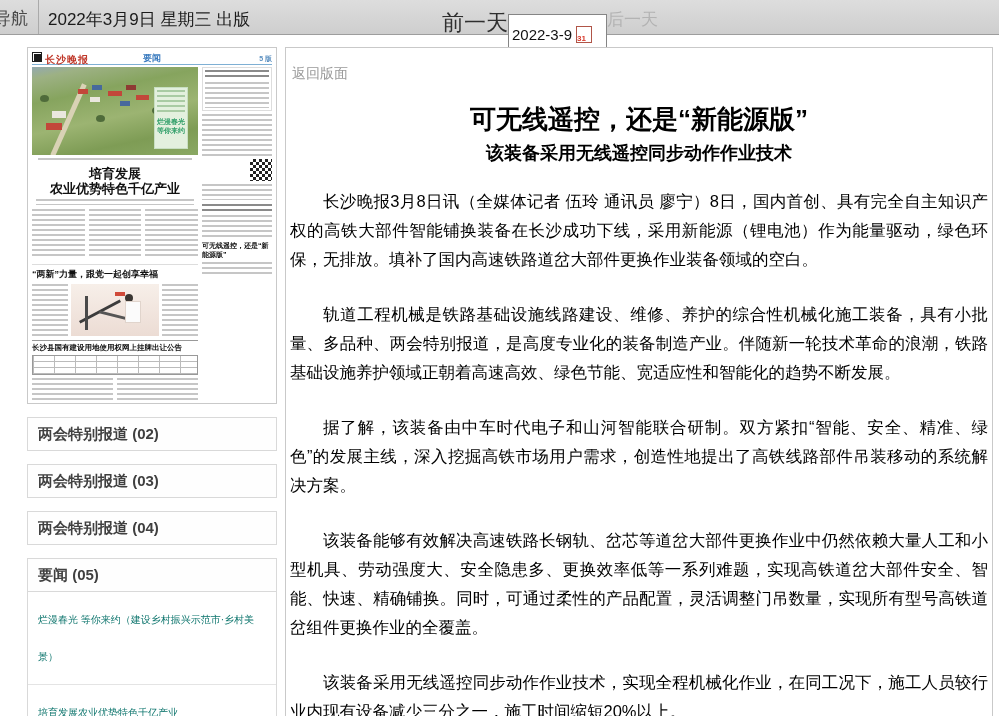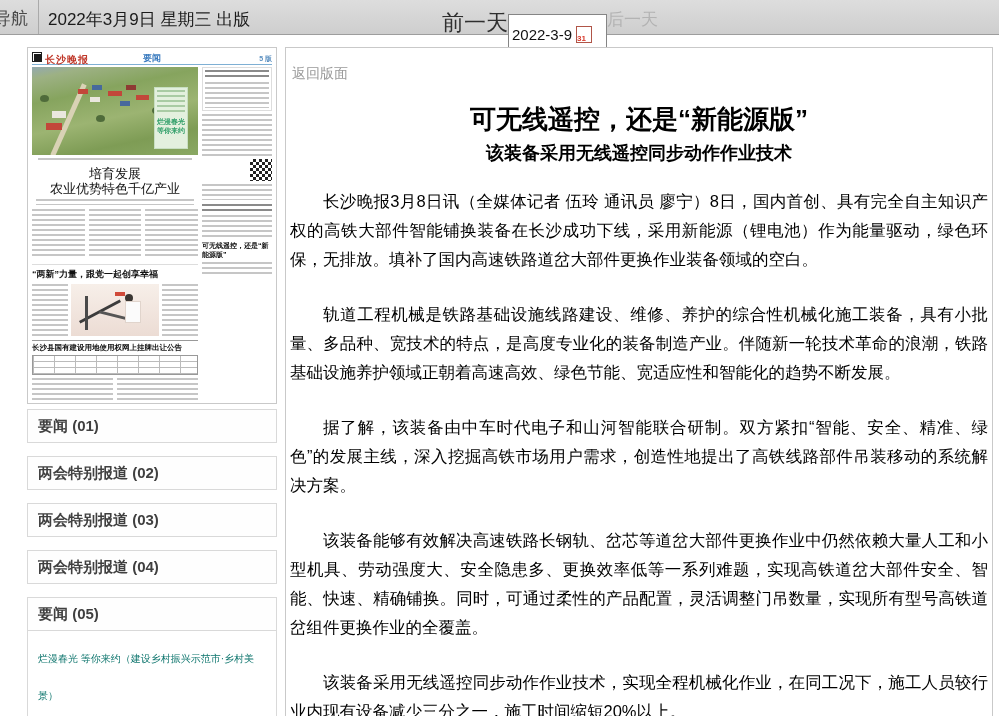--- a/index.html
+++ b/index.html
@@ -45,21 +45,21 @@
     background:linear-gradient(168deg,#93a9b0 0%,#9db184 10%,#86a45e 30%,#9cb472 55%,#7e9c55 78%,#8aa863 100%); }
   .rf { position:absolute; width:10px; height:5px; }
   .red { background:#c2473a; } .blu { background:#47699c; } .wht { background:#eae7de; }
   .drd { background:#8e3b33; } .tre { background:#4f6b3a; border-radius:50%; width:9px; height:7px; }
   .road { position:absolute; left:34px; top:14px; width:5px; height:78px; background:#d9d2b5; transform:rotate(24deg); }
   .t-promo { position:absolute; right:10px; top:20px; width:34px; height:62px;
     background:#e3f0de; border:1px solid #c8dfc2; padding:2px; }
   .t-promo-lines { height:24px; margin-bottom:3px; }
   .t-promo-text { text-align:center; font-size:7px; line-height:9px; font-weight:bold; color:#2f9e68; }
   .t-caption { height:5px; margin:3px 6px 0; }
-  .t-h1 { text-align:center; font-weight:normal; color:#111; font-size:13px; line-height:15px; margin-top:3px; }
+  .t-h1 { text-align:center; font-weight:bold; color:#111; font-size:13px; line-height:15px; margin-top:3px; }
   .t-sub { height:6px; margin:3px 4px 0; }
   .t-textcols { display:flex; gap:4px; margin-top:4px; }
   .t-textcols > div { flex:1; height:50px; }
   .t-h2 { font-weight:bold; color:#111; font-size:9px; margin-top:5px; border-top:1px solid #ddd; padding-top:3px; }
   .t-midrow { display:flex; gap:3px; margin-top:3px; }
   .t-midrow .sidecol { width:36px; height:52px; }
   .t-photo2 { position:relative; width:88px; height:52px; overflow:hidden;
     background:linear-gradient(#f7efe9,#ecdcd4); }
   .eq1 { position:absolute; left:6px; top:26px; width:46px; height:3px; background:#3c3c3c; transform:rotate(-28deg); }
   .eq2 { position:absolute; left:14px; top:12px; width:3px; height:34px; background:#4a4a4a; }
@@ -199,37 +199,36 @@
         <div class="t-qr"></div>
         <div class="t-rtext2 ptext"></div>
         <div class="t-rh ptext dark"></div>
         <div class="t-rtext3 ptext"></div>
         <div class="t-article-hl">可无线遥控，还是“新能源版”</div>
         <div class="t-rtext4 ptext"></div>
       </div>
     </div>
   </div>
 
-  <div class="section-item first">要闻 (01)</div>
   <div class="section-item">两会特别报道 (02)</div>
   <div class="section-item">两会特别报道 (03)</div>
   <div class="section-item">两会特别报道 (04)</div>
   <div class="section-item open">要闻 (05)</div>
   <div class="article-list">
     <div class="article-item">烂漫春光 等你来约（建设乡村振兴示范市·乡村美景）</div>
     <div class="article-item">培育发展农业优势特色千亿产业</div>
   </div>
 </div>
 
 <div class="panel">
   <span class="back-link">返回版面</span>
   <div class="panel-content">
     <div class="art-title">可无线遥控，还是“新能源版”</div>
     <div class="art-subtitle">该装备采用无线遥控同步动作作业技术</div>
     <div class="art-body">
       <p>长沙晚报3月8日讯（全媒体记者 伍玲 通讯员 廖宁）8日，国内首创、具有完全自主知识产权的高铁大部件智能铺换装备在长沙成功下线，采用新能源（锂电池）作为能量驱动，绿色环保，无排放。填补了国内高速铁路道岔大部件更换作业装备领域的空白。</p>
-      <p>轨道工程机械是铁路基础设施线路建设、维修、养护的综合性机械化施工装备，具有小批量、多品种、宽技术的特点，是高度专业化的装备制造产业。伴随新一轮技术革命的浪潮，铁路基础设施养护领域正朝着高速高效、绿色节能、宽适应性和智能化的趋势不断发展。</p>
+      <p>轨道工程机械是铁路基础设施线路建设、维修、养护的综合性机械化施工装备，具有小批量、多品种、两会特别报道，是高度专业化的装备制造产业。伴随新一轮技术革命的浪潮，铁路基础设施养护领域正朝着高速高效、绿色节能、宽适应性和智能化的趋势不断发展。</p>
       <p>据了解，该装备由中车时代电子和山河智能联合研制。双方紧扣“智能、安全、精准、绿色”的发展主线，深入挖掘高铁市场用户需求，创造性地提出了高铁线路部件吊装移动的系统解决方案。</p>
       <p>该装备能够有效解决高速铁路长钢轨、岔芯等道岔大部件更换作业中仍然依赖大量人工和小型机具、劳动强度大、安全隐患多、更换效率低等一系列难题，实现高铁道岔大部件安全、智能、快速、精确铺换。同时，可通过柔性的产品配置，灵活调整门吊数量，实现所有型号高铁道岔组件更换作业的全覆盖。</p>
       <p>该装备采用无线遥控同步动作作业技术，实现全程机械化作业，在同工况下，施工人员较行业内现有设备减少三分之一，施工时间缩短20%以上。</p>
     </div>
   </div>
 </div>
 
 </body></html>

